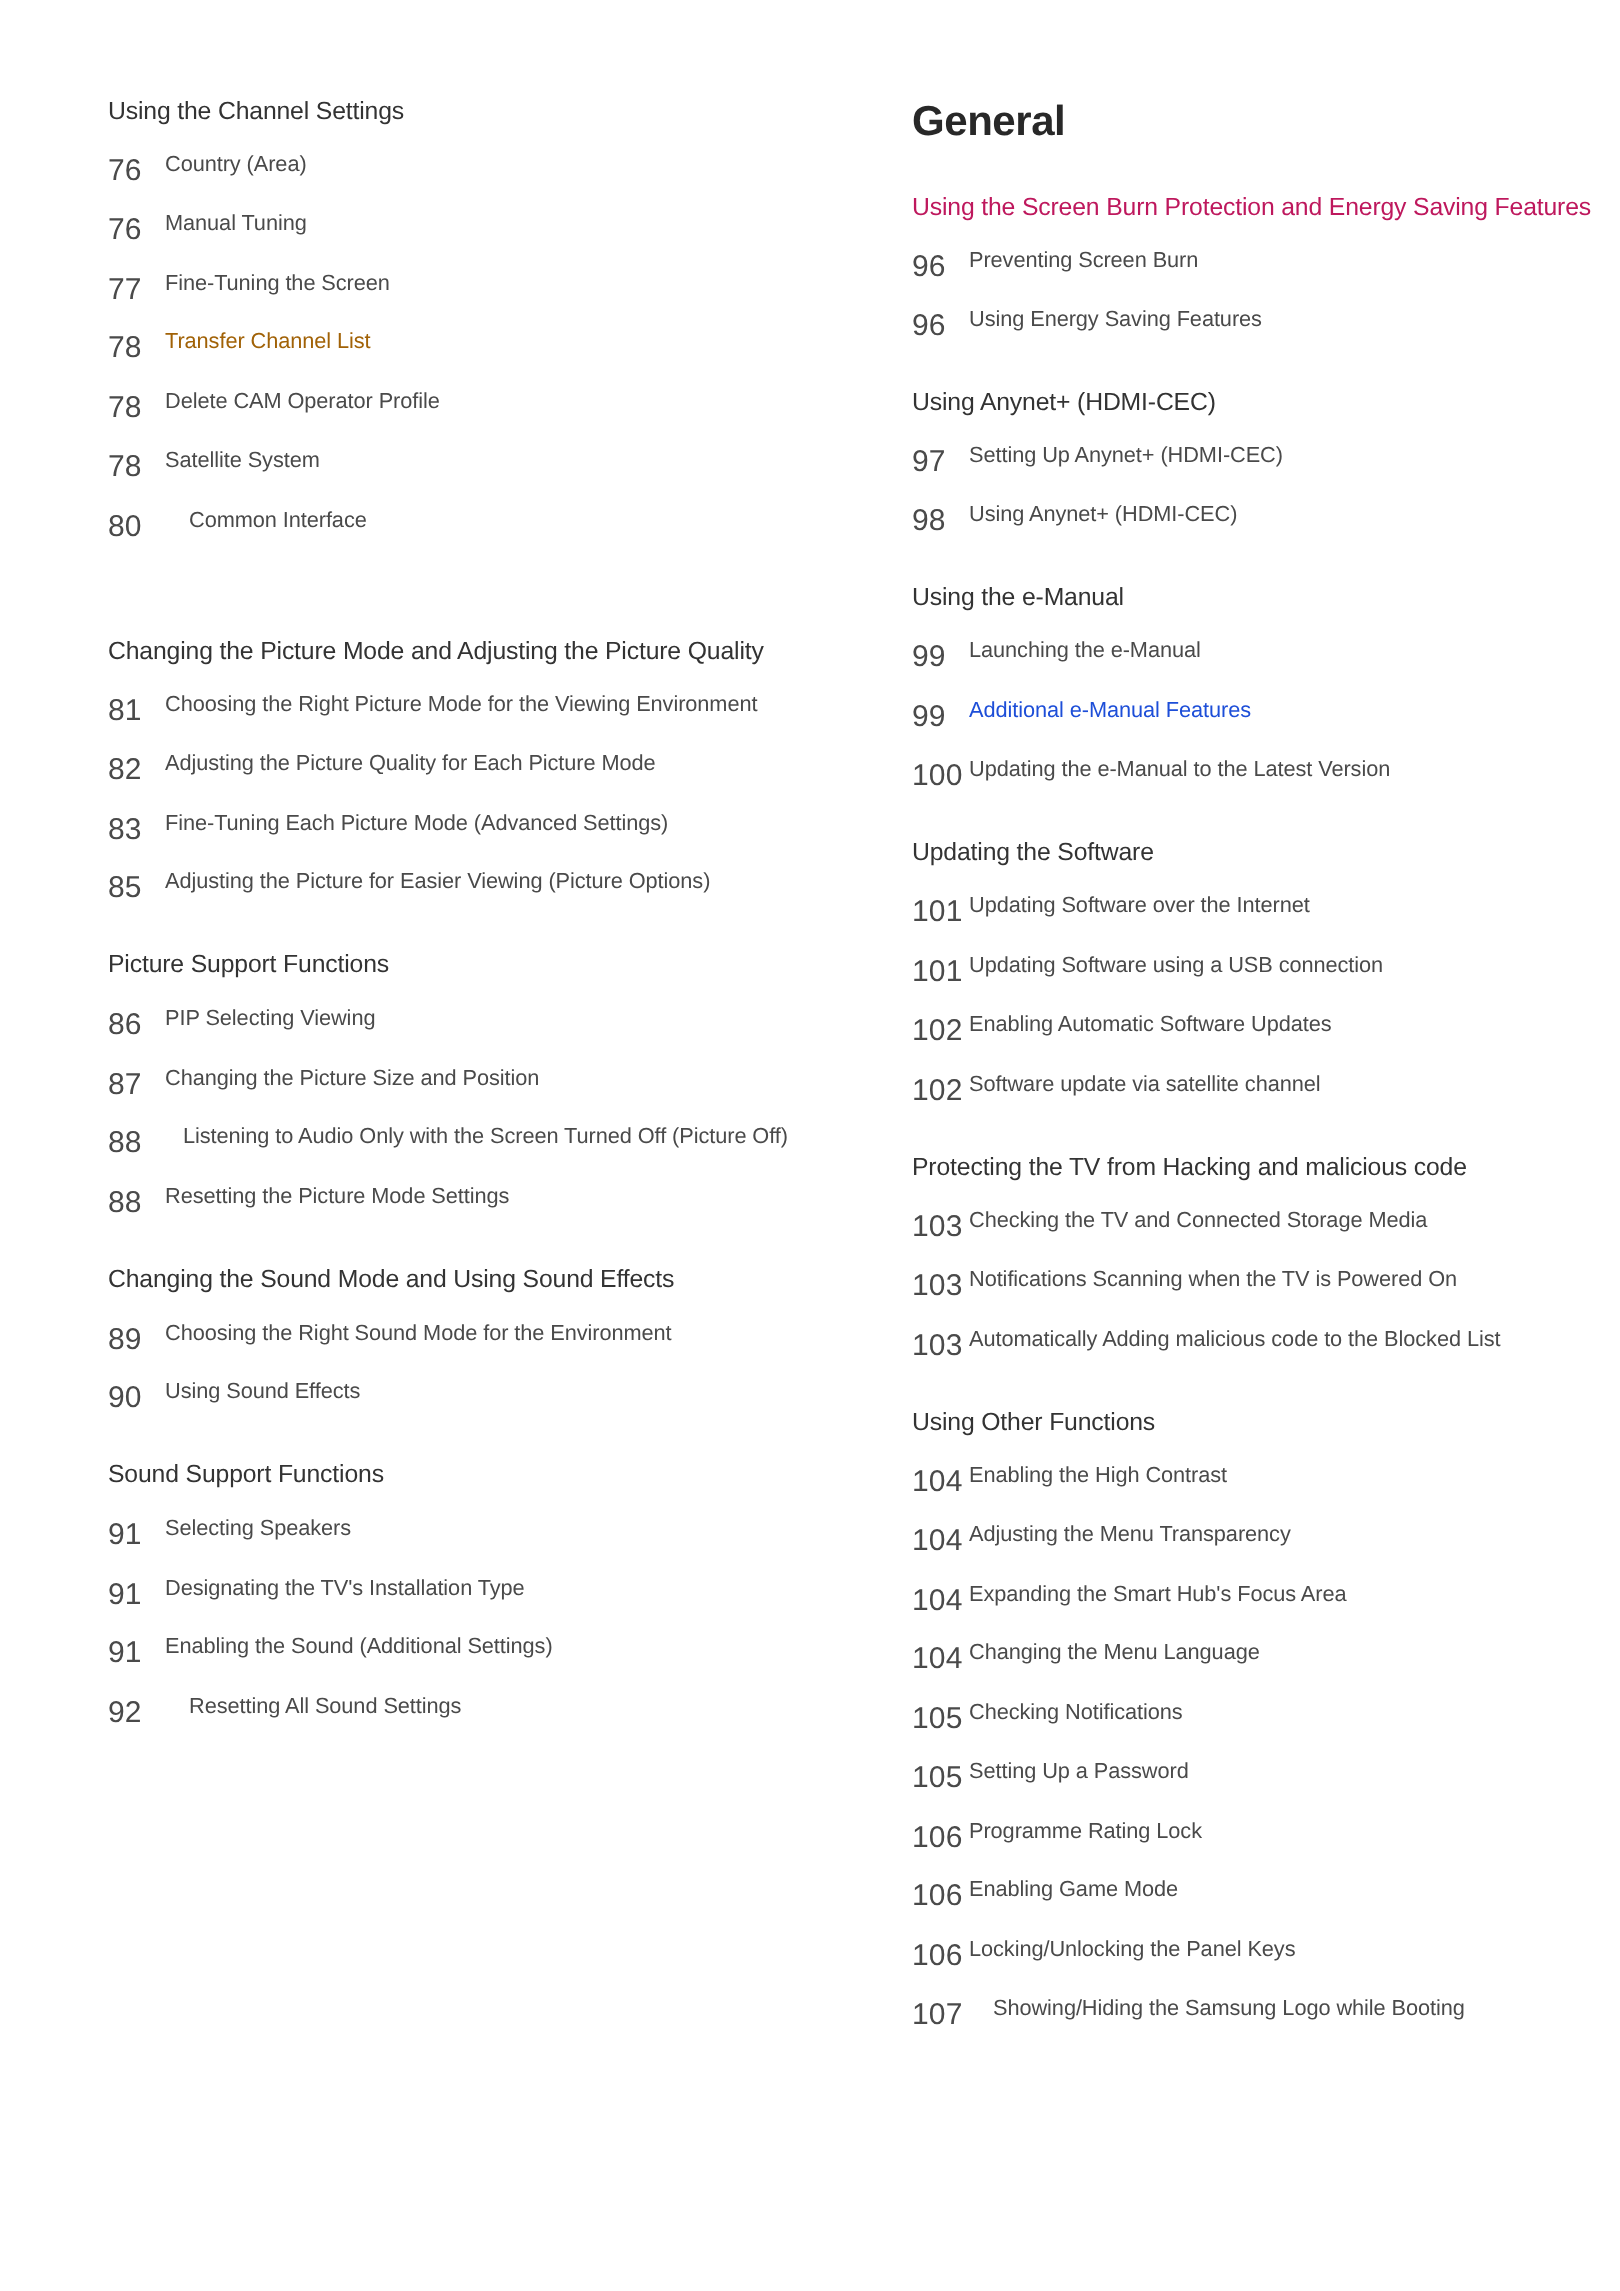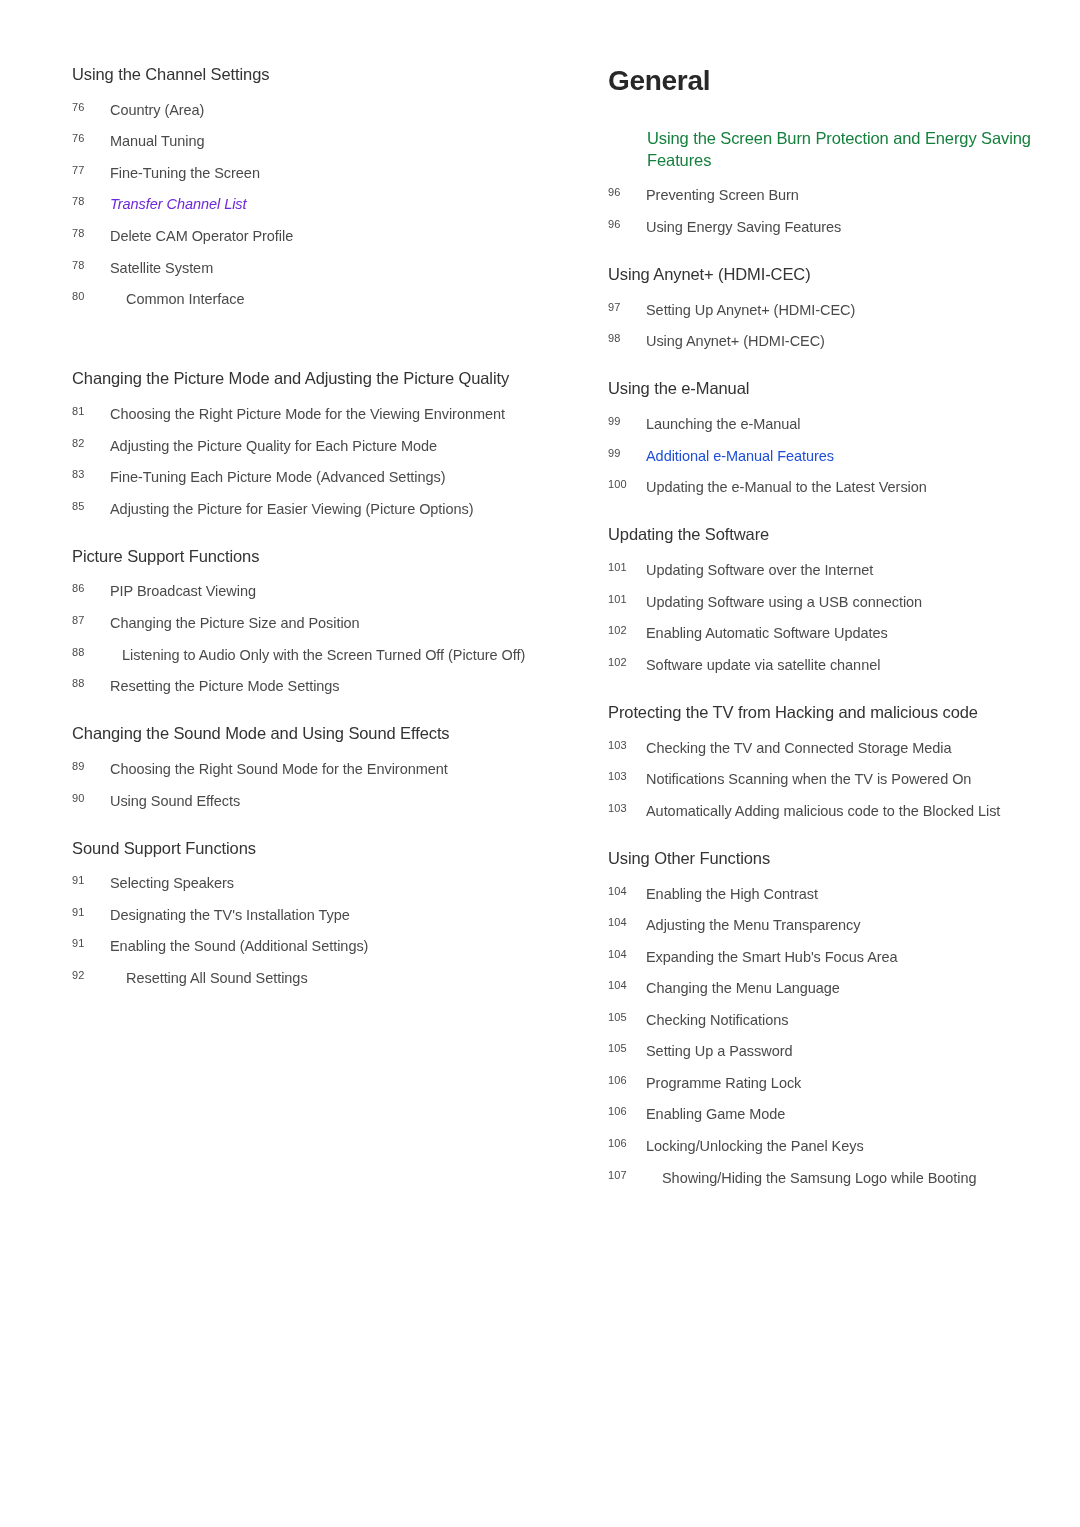--- a/index.html
+++ b/index.html
@@ -64,21 +64,21 @@
   
   .entry {
     display: flex;
     align-items: flex-start;
     margin-bottom: 10.5px;
     line-height: 1.45;
   }
   .entry-page {
     flex: 0 0 38px;
     width: 38px;
-    font-size: 11px;
+    font-size: 20px;
     color: #4a4a4a;
     letter-spacing: 0.1px;
   }
   .entry-title {
     font-size: 14.5px;
     color: #4a4a4a;
     letter-spacing: -0.05px;
   }
   
   .section:last-child .entry:last-child {
@@ -102,21 +102,21 @@
             <div class="entry">
               <span class="entry-page" style="color: rgb(74, 74, 74);">76</span>
               <span class="entry-title" style="color: rgb(74, 74, 74);">Manual Tuning</span>
             </div>
             <div class="entry">
               <span class="entry-page" style="color: rgb(74, 74, 74);">77</span>
               <span class="entry-title" style="color: rgb(74, 74, 74);">Fine-Tuning the Screen</span>
             </div>
             <div class="entry">
               <span class="entry-page" style="color: rgb(74, 74, 74);">78</span>
-              <span class="entry-title" style="color: #6d28d9; font-style: italic;">Transfer Channel List</span>
+              <span class="entry-title" style="color: #a16207;">Transfer Channel List</span>
             </div>
             <div class="entry">
               <span class="entry-page" style="color: rgb(74, 74, 74);">78</span>
               <span class="entry-title" style="color: rgb(74, 74, 74);">Delete CAM Operator Profile</span>
             </div>
             <div class="entry">
               <span class="entry-page" style="color: rgb(74, 74, 74);">78</span>
               <span class="entry-title" style="color: rgb(74, 74, 74);">Satellite System</span>
             </div>
             <div class="entry">
@@ -142,21 +142,21 @@
             </div>
             <div class="entry">
               <span class="entry-page" style="color: rgb(74, 74, 74);">85</span>
               <span class="entry-title" style="color: rgb(74, 74, 74);">Adjusting the Picture for Easier Viewing (Picture Options)</span>
             </div>
           </div>
           <div class="section">
             <h2 class="section-heading" style="color: rgb(51, 51, 51);">Picture Support Functions</h2>
             <div class="entry">
               <span class="entry-page" style="color: rgb(74, 74, 74);">86</span>
-              <span class="entry-title" style="color: rgb(74, 74, 74);">PIP Broadcast Viewing</span>
+              <span class="entry-title" style="color: rgb(74, 74, 74);">PIP Selecting Viewing</span>
             </div>
             <div class="entry">
               <span class="entry-page" style="color: rgb(74, 74, 74);">87</span>
               <span class="entry-title" style="color: rgb(74, 74, 74);">Changing the Picture Size and Position</span>
             </div>
             <div class="entry">
               <span class="entry-page" style="color: rgb(74, 74, 74);">88</span>
               <span class="entry-title" style="color: rgb(74, 74, 74); margin-left: 12px;">Listening to Audio Only with the Screen Turned Off (Picture Off)</span>
             </div>
             <div class="entry">
@@ -193,21 +193,21 @@
               <span class="entry-page" style="color: rgb(74, 74, 74);">92</span>
               <span class="entry-title" style="color: rgb(74, 74, 74);">Resetting All Sound Settings</span>
             </div>
           </div>
         </div>
       </div>
     <div class="column">
         <div class="block with-chapter" style="margin-top: 0px;">
           <h1 class="chapter-title" style="color: rgb(40, 40, 40);">General</h1>
           <div class="section">
-            <h2 class="section-heading" style="color: #15803d; margin-left: 39px;">Using the Screen Burn Protection and Energy Saving Features</h2>
+            <h2 class="section-heading" style="color: #be185d;">Using the Screen Burn Protection and Energy Saving Features</h2>
             <div class="entry">
               <span class="entry-page" style="color: rgb(74, 74, 74);">96</span>
               <span class="entry-title" style="color: rgb(74, 74, 74);">Preventing Screen Burn</span>
             </div>
             <div class="entry">
               <span class="entry-page" style="color: rgb(74, 74, 74);">96</span>
               <span class="entry-title" style="color: rgb(74, 74, 74);">Using Energy Saving Features</span>
             </div>
           </div>
           <div class="section">

